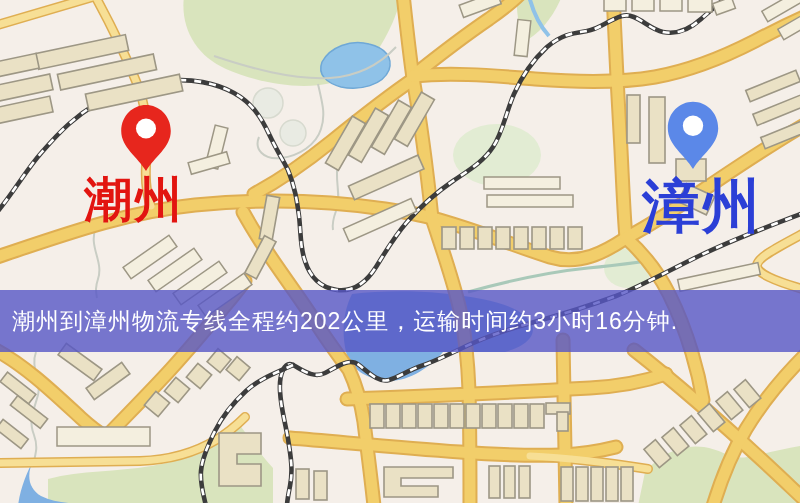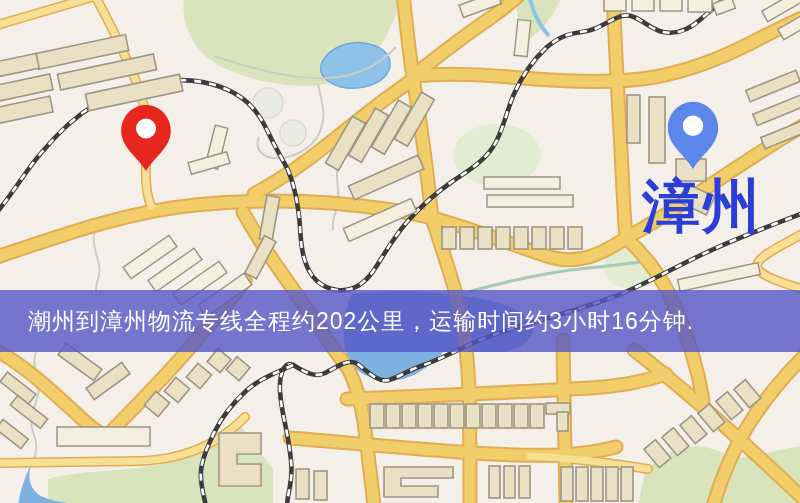--- a/index.html
+++ b/index.html
@@ -22,21 +22,21 @@
   .bld{fill:var(--bld);stroke:var(--bld-stroke);stroke-width:1.6px;}
   .bld-light{fill:var(--bld-light);stroke:var(--bld-stroke);stroke-width:1.5px;}
   .stream{fill:none;stroke:var(--stream);stroke-width:2px;}
   .stream-teal{fill:none;stroke:var(--stream-teal);stroke-width:3px;}
   .city-label{position:absolute;font-weight:900;line-height:1;letter-spacing:2px;
               text-shadow:0 0 1px rgba(255,255,255,.3);white-space:nowrap;}
   .label-origin{left:84px;top:176px;font-size:48px;color:var(--label-red);}
   .label-dest{left:642px;top:177px;font-size:58px;color:var(--label-blue);}
   .banner{position:absolute;left:0;top:290px;width:800px;height:62px;
           background:var(--banner);display:flex;align-items:center;box-sizing:border-box;
-          padding-left:28px;color:var(--banner-text);font-size:23px;letter-spacing:1px;
+          padding-left:12px;color:var(--banner-text);font-size:23px;letter-spacing:1px;
           white-space:nowrap;}
   .pin{position:absolute;left:0;top:0;pointer-events:all;}
 </style>
 </head>
 <body>
 
 <div class="stage">
 
   <svg width="800" height="503" viewBox="0 0 800 503">
 
@@ -217,20 +217,21 @@
       <rect class="bld-light" x="57" y="427" width="93" height="19"></rect>
       <rect class="bld" x="650" y="442" width="15" height="24" transform="rotate(-40 657 454)"></rect>
       <rect class="bld" x="668" y="430" width="15" height="24" transform="rotate(-40 675 442)"></rect>
       <rect class="bld" x="686" y="418" width="15" height="24" transform="rotate(-40 693 430)"></rect>
       <rect class="bld" x="704" y="406" width="15" height="24" transform="rotate(-40 711 418)"></rect>
       <rect class="bld" x="722" y="394" width="15" height="24" transform="rotate(-40 729 406)"></rect>
       <rect class="bld" x="740" y="382" width="15" height="24" transform="rotate(-40 747 394)"></rect>
     </g>
   </svg>
 
+  <div class="city-label label-origin">潮州</div>
   <div class="city-label label-dest">漳州</div>
 
   <svg class="pin" width="800" height="503" viewBox="0 0 800 503" style="pointer-events:none">
     <g transform="translate(146,171) scale(1.18)" style="pointer-events:all;cursor:pointer">
       <path d="M0,0 C-7,-12 -21,-20 -21,-34 C-21,-47 -11,-56 0,-56 C11,-56 21,-47 21,-34 C21,-20 7,-12 0,0 Z" fill="var(--pin-red)"></path>
       <circle cx="0" cy="-36" r="8.5" fill="#ffffff"></circle>
     </g>
     <g transform="translate(693,169) scale(1.2)" style="pointer-events:all;cursor:pointer">
       <path d="M0,0 C-7,-12 -21,-20 -21,-34 C-21,-47 -11,-56 0,-56 C11,-56 21,-47 21,-34 C21,-20 7,-12 0,0 Z" fill="var(--pin-blue)"></path>
       <circle cx="0" cy="-36" r="8.5" fill="#ffffff"></circle>

